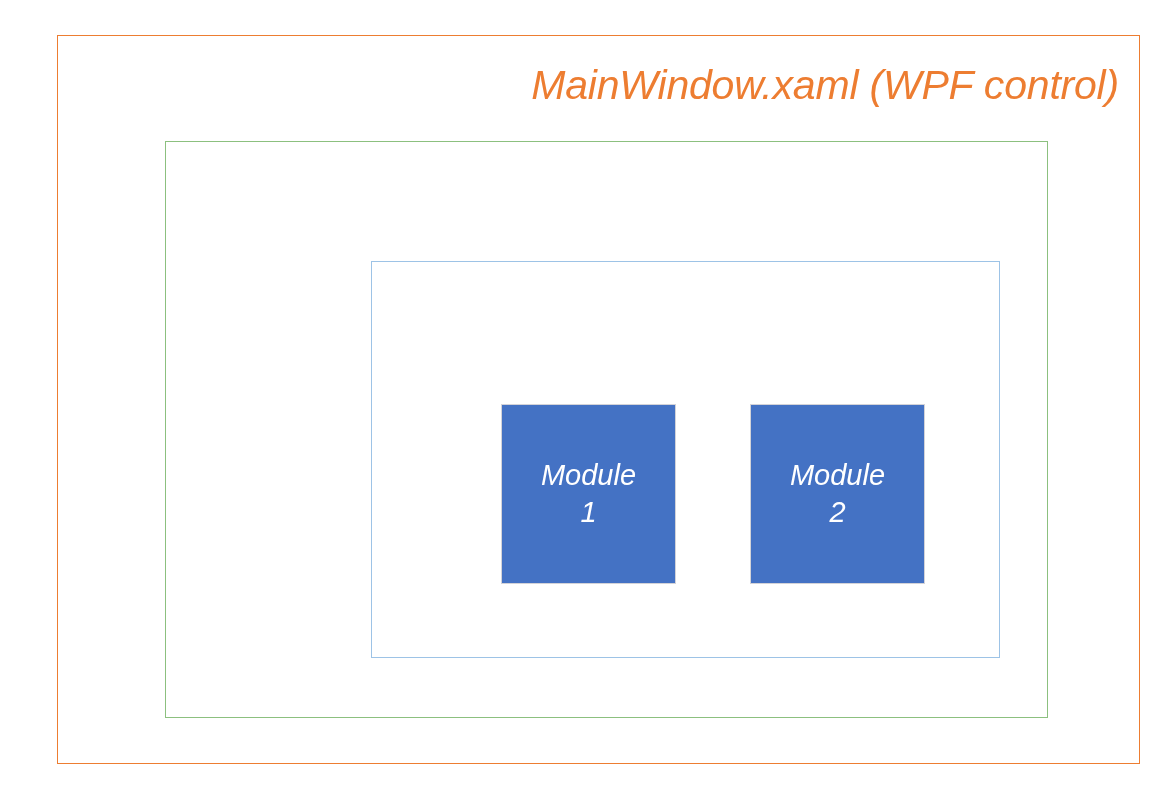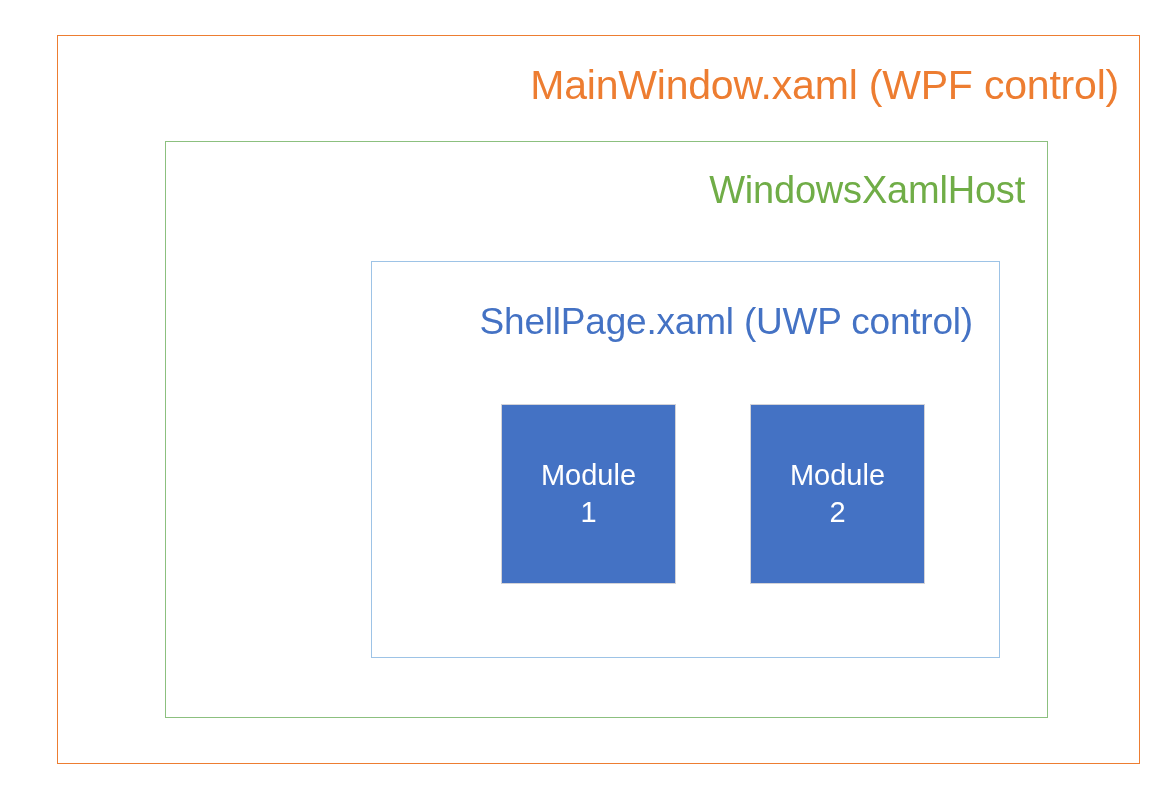--- a/index.html
+++ b/index.html
@@ -13,20 +13,21 @@
     font-family: "Liberation Sans", sans-serif;
     -webkit-font-smoothing: antialiased;
   }
 
   #canvas {
     position: relative;
     width: 1166px;
     height: 800px;
     background: #ffffff;
     overflow: hidden;
+    font-style: italic;
   }
 
   
   .layer-wpf {
     position: absolute;
     left: 57px;
     top: 35px;
     width: 1083px;
     height: 729px;
     border: 1.6px solid #ED7D31;
@@ -133,25 +134,23 @@
 <body>
 
 <div id="canvas" style="background: rgb(255, 255, 255);">
 
   <div class="layer-wpf" style="border-color: rgb(237, 125, 49);"></div>
 
   <div class="layer-title title-wpf" style="color: rgb(237, 125, 49);">MainWindow.xaml (WPF control)</div>
 
   <div class="layer-host" style="border-color: rgb(140, 192, 127);"></div>
 
-  <div class="layer-title title-host" style="color: rgb(112, 173, 71);">WindowsXamlHost</div>
 
   <div class="layer-uwp" style="border-color: rgb(157, 195, 230);"></div>
 
-  <div class="layer-title title-uwp" style="color: rgb(68, 114, 196);">ShellPage.xaml (UWP control)</div>
 
   <div class="module-box module-1" style="background: rgb(68, 114, 196); color: rgb(255, 255, 255);">
     <span class="module-label">
       <span class="ln">Module</span>
       <span class="ln">1</span>
     </span>
   </div>
 
   <div class="module-box module-2" style="background: rgb(68, 114, 196); color: rgb(255, 255, 255);">
     <span class="module-label">

